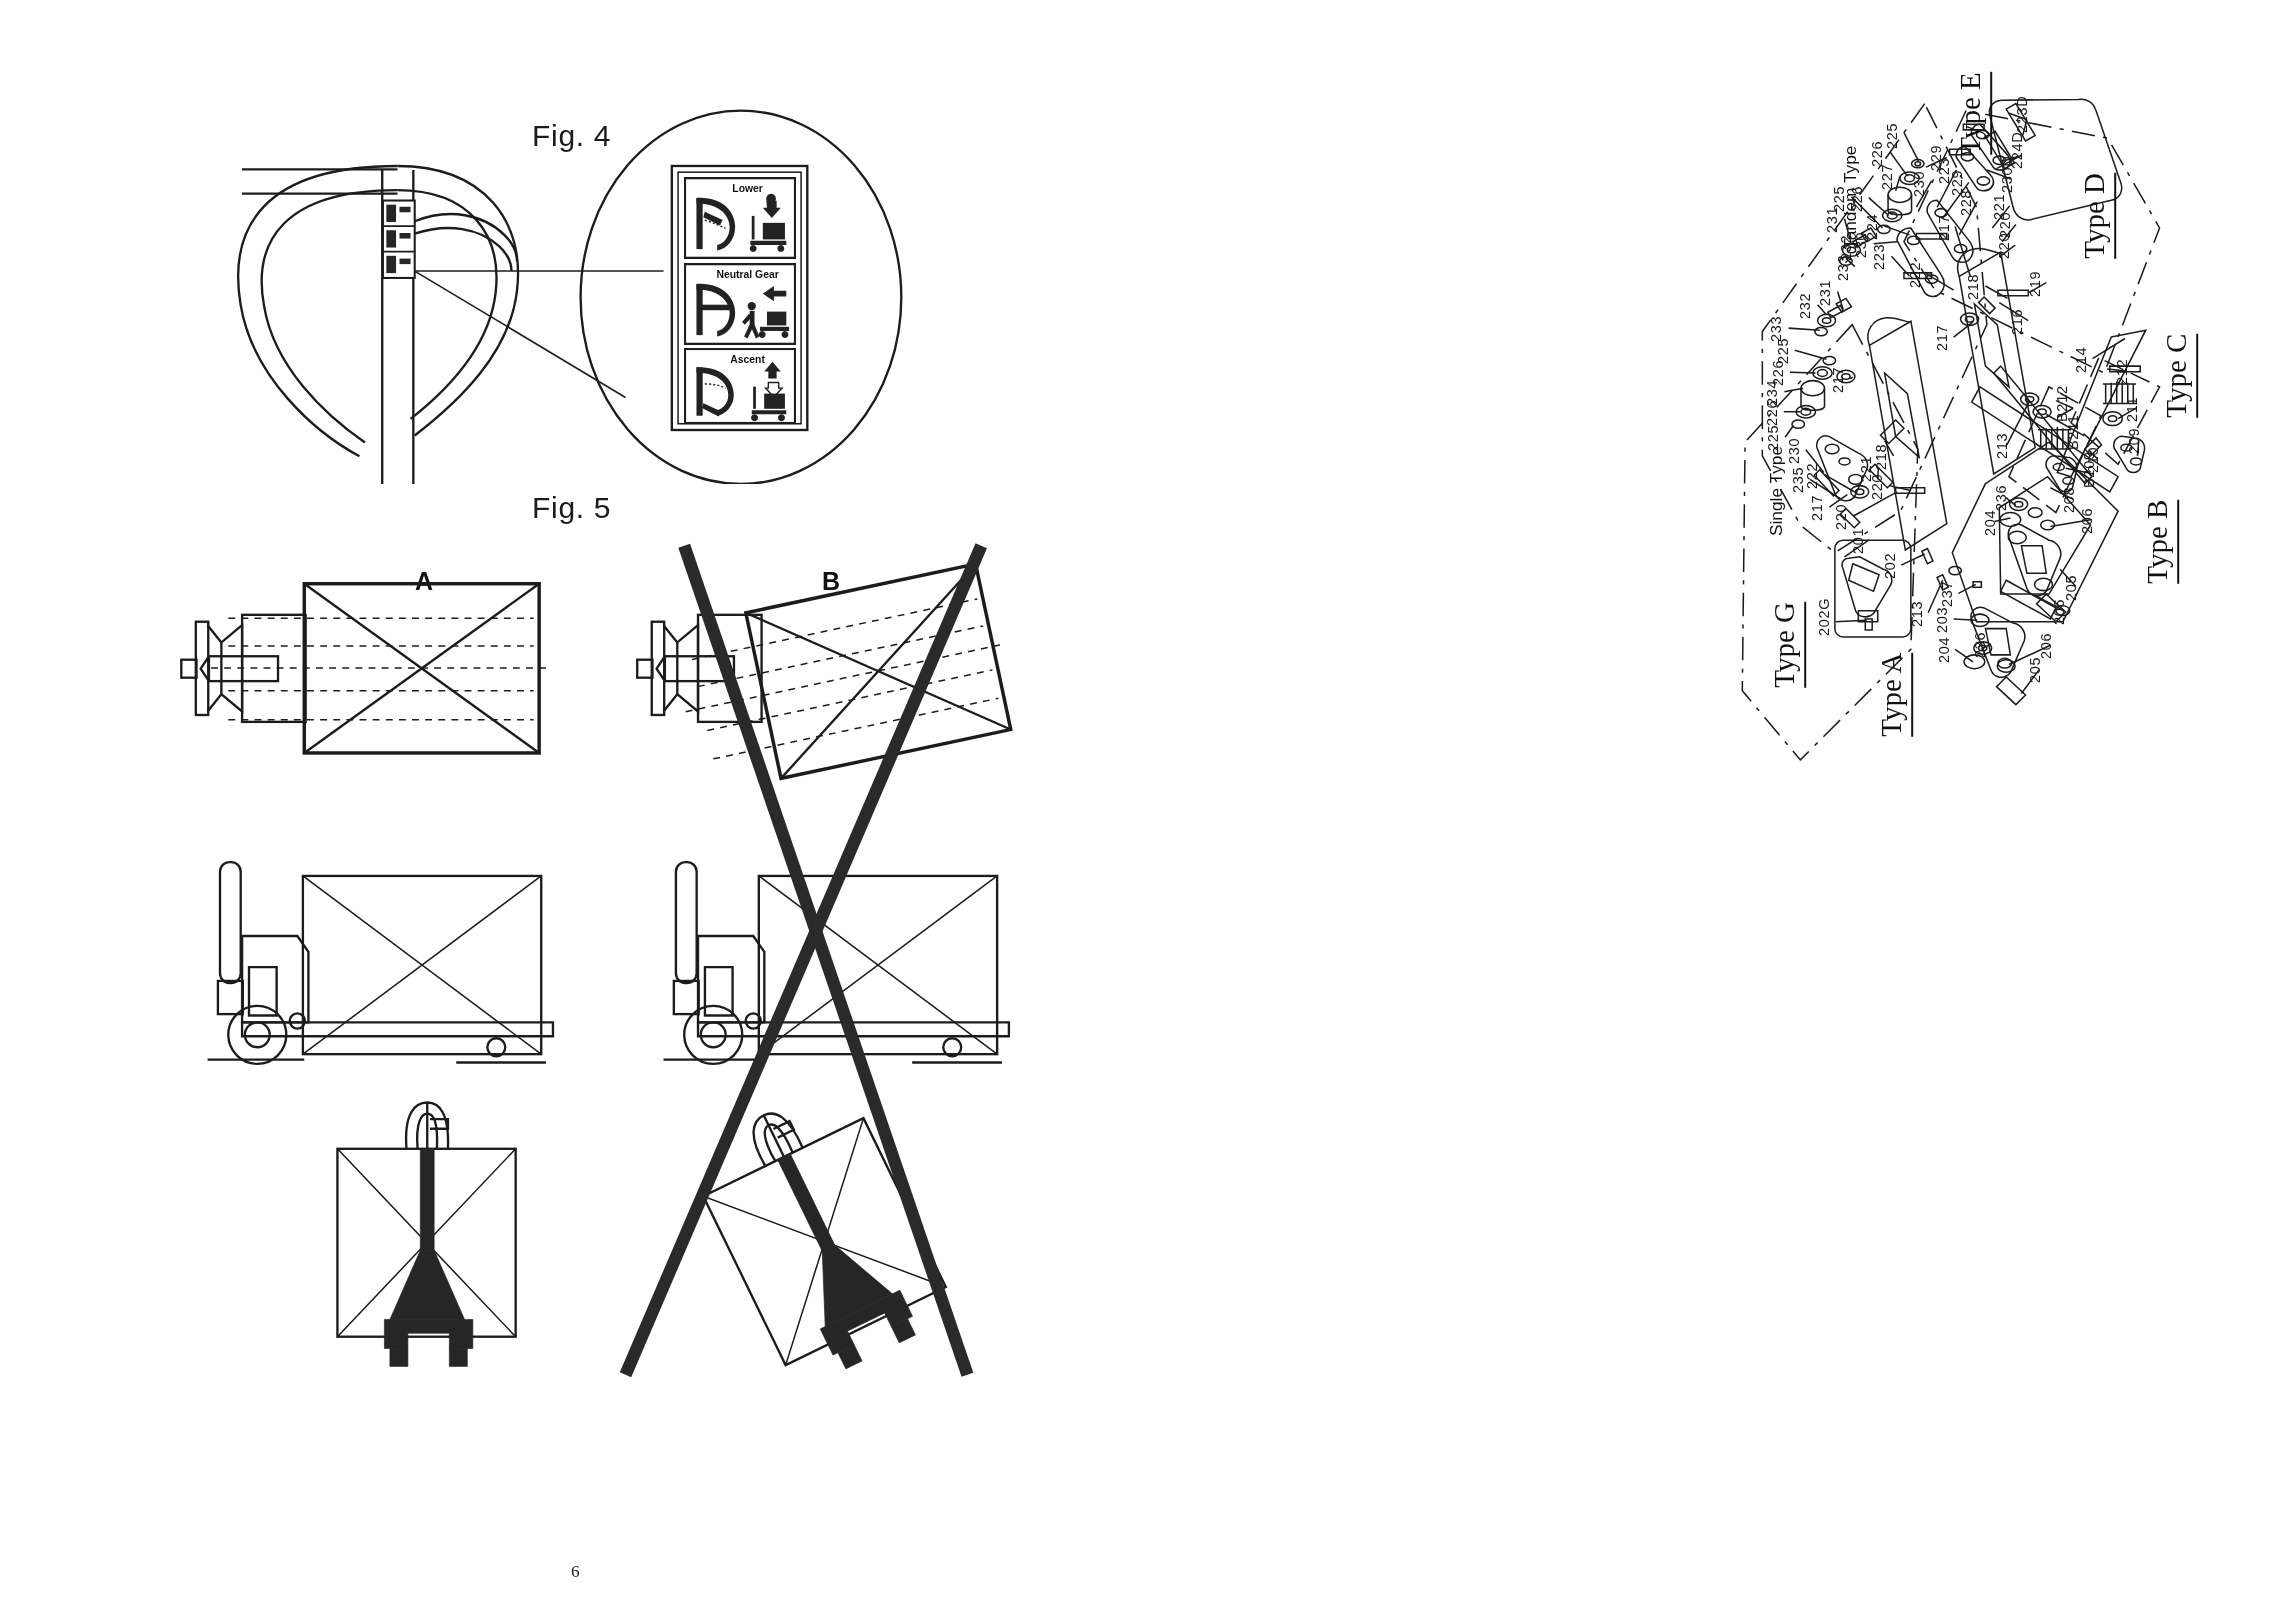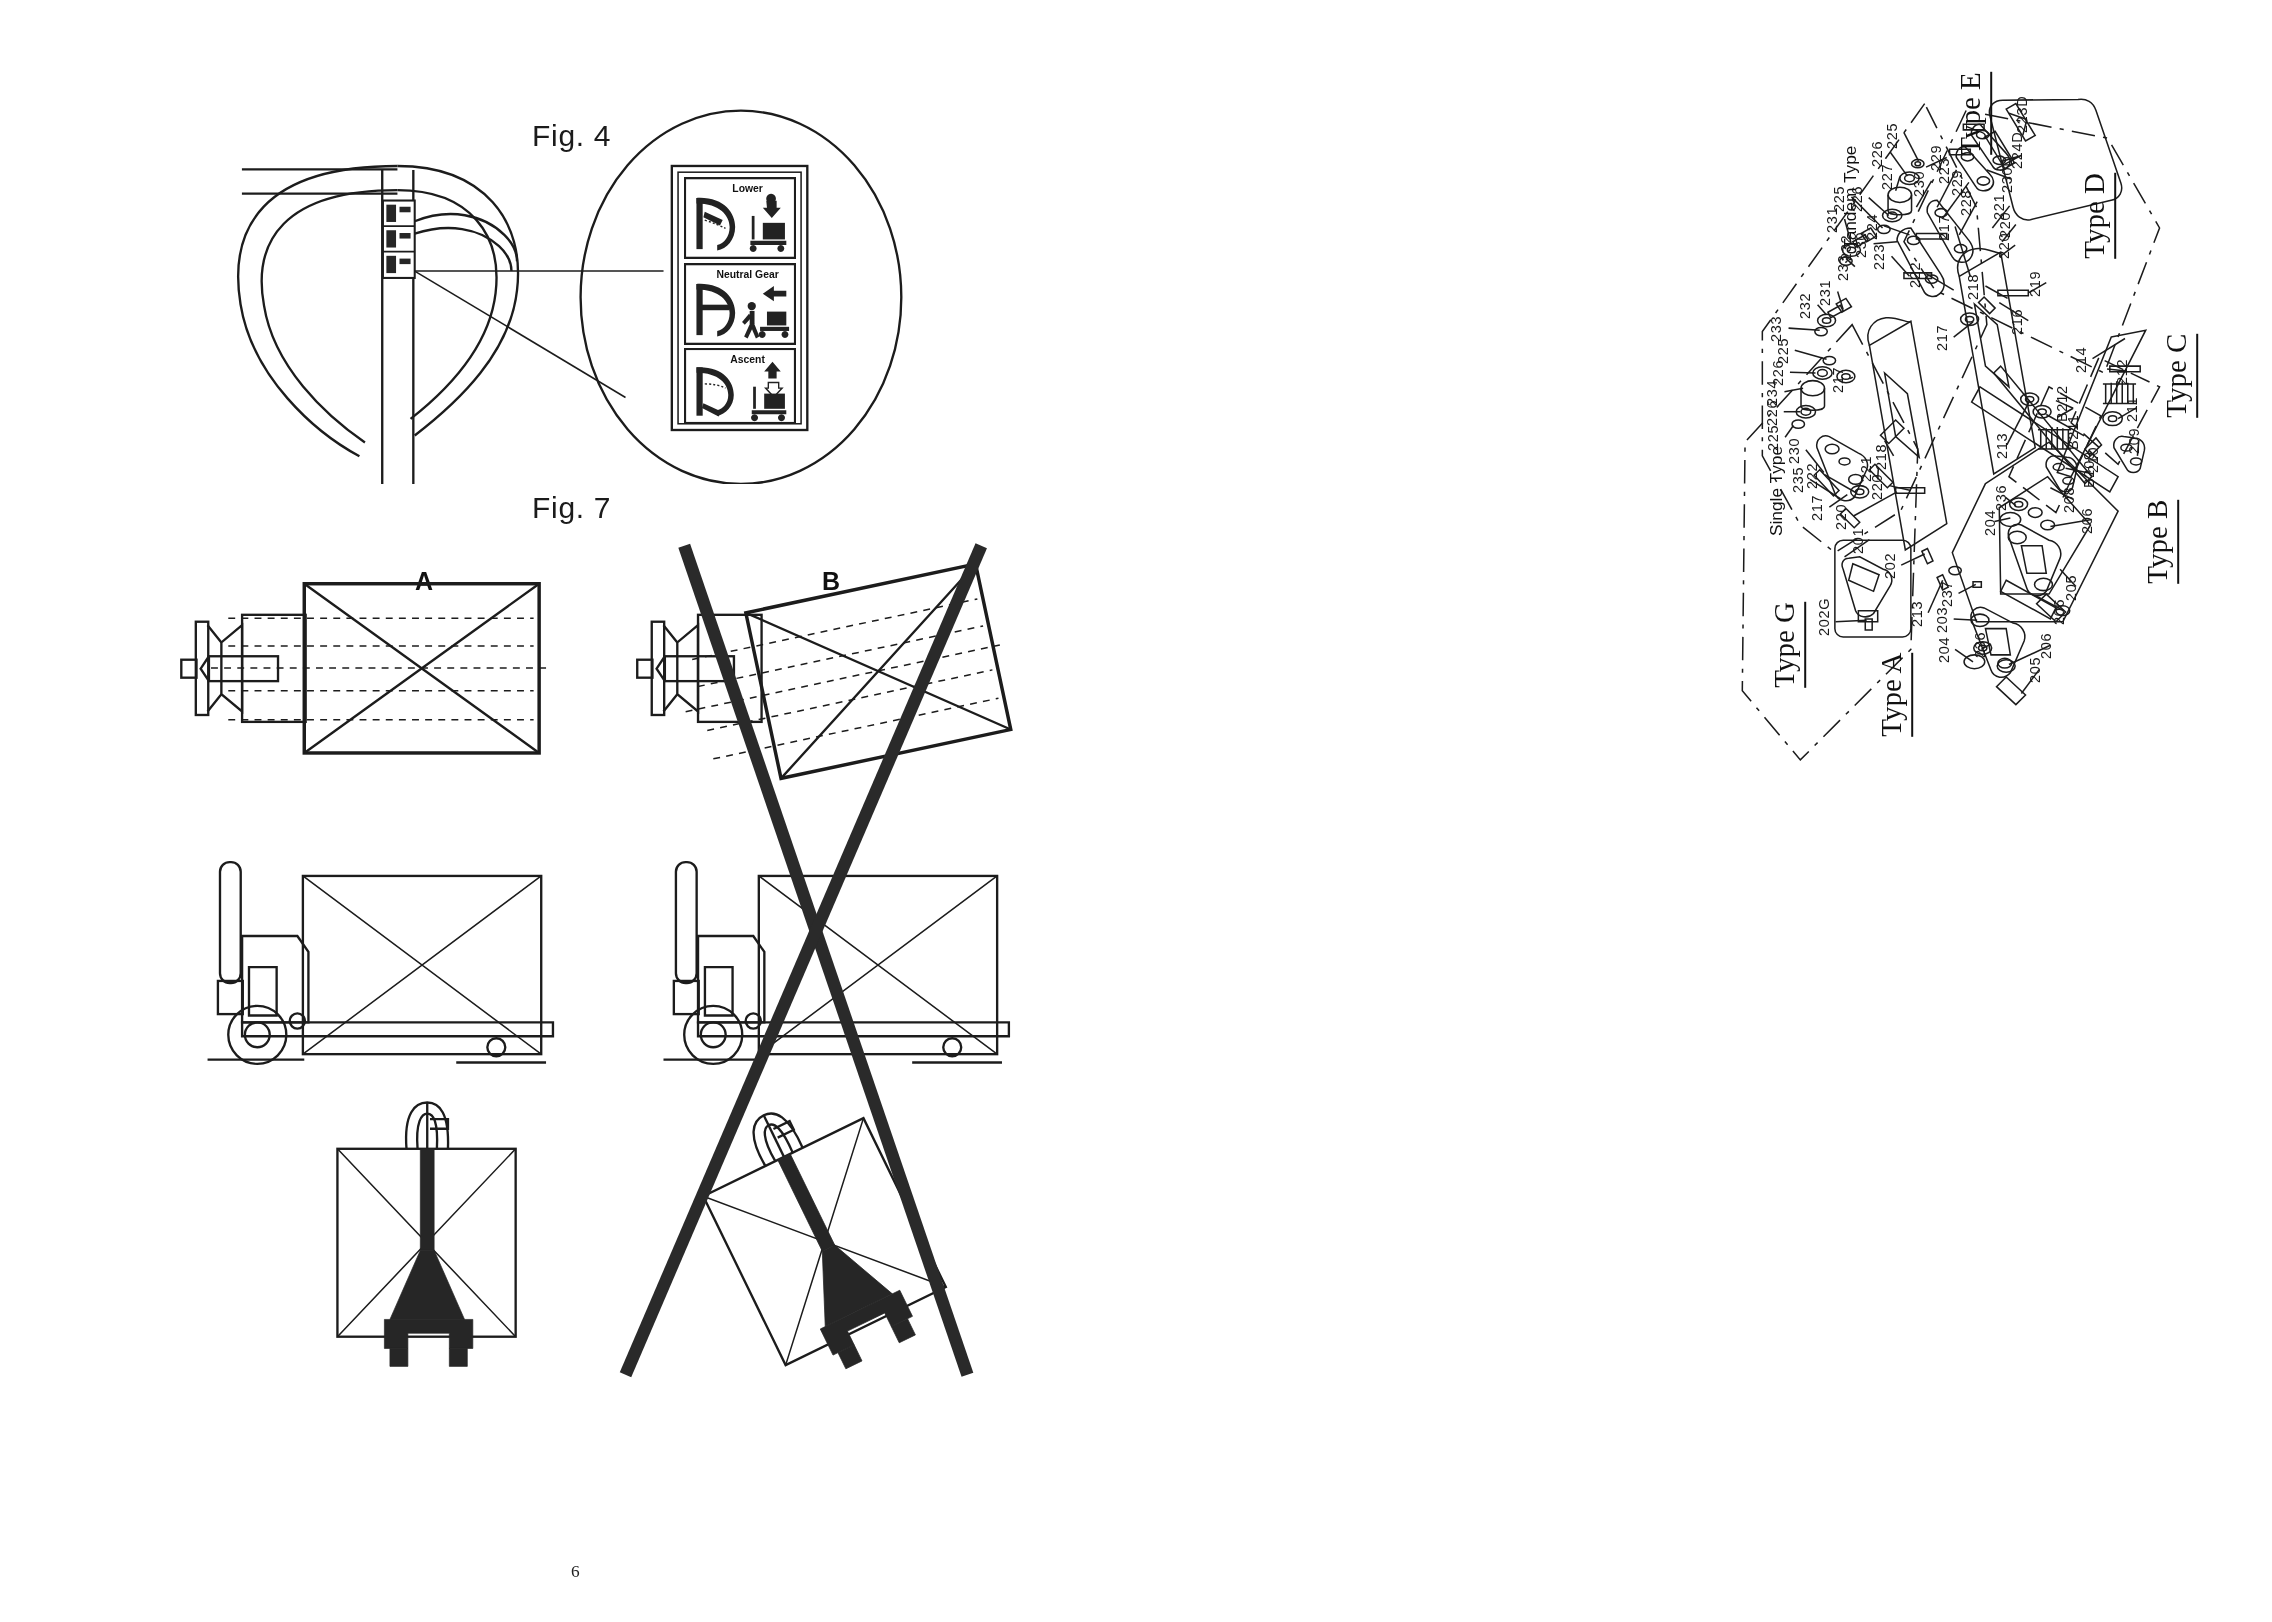--- a/index.html
+++ b/index.html
@@ -174,21 +174,21 @@
         <g fill="#222">
           <rect x="116" y="66" width="30" height="22"></rect>
           <path d="M100,56 l4,0 l0,32 l-4,0 Z"></path>
           <path d="M98,90 l50,0 l0,6 l-50,0 Z"></path>
           <path d="M102,96 a5,5 0 1,0 0.1,0 Z"></path>
           <path d="M141,96 a5,5 0 1,0 0.1,0 Z"></path>
         </g>
       </svg>
     </div>
 
-    <div class="figtitle fig5-title">Fig. 7</div>
+    <div class="figtitle fig5-title">Fig. 5</div>
 
     <div class="ab-label lab-a">A</div>
     <div class="ab-label lab-b">B</div>
 
     <svg class="s" style="top:0;" width="1137" height="1622" viewBox="0 0 1645 2348">
 
       <g>
         <rect x="440" y="845" width="340" height="245" class="ln thick" fill="#fff"></rect>
         <path d="M440,845 L780,1090 M780,845 L440,1090" class="ln med"></path>
         <g class="ln thin dash">

